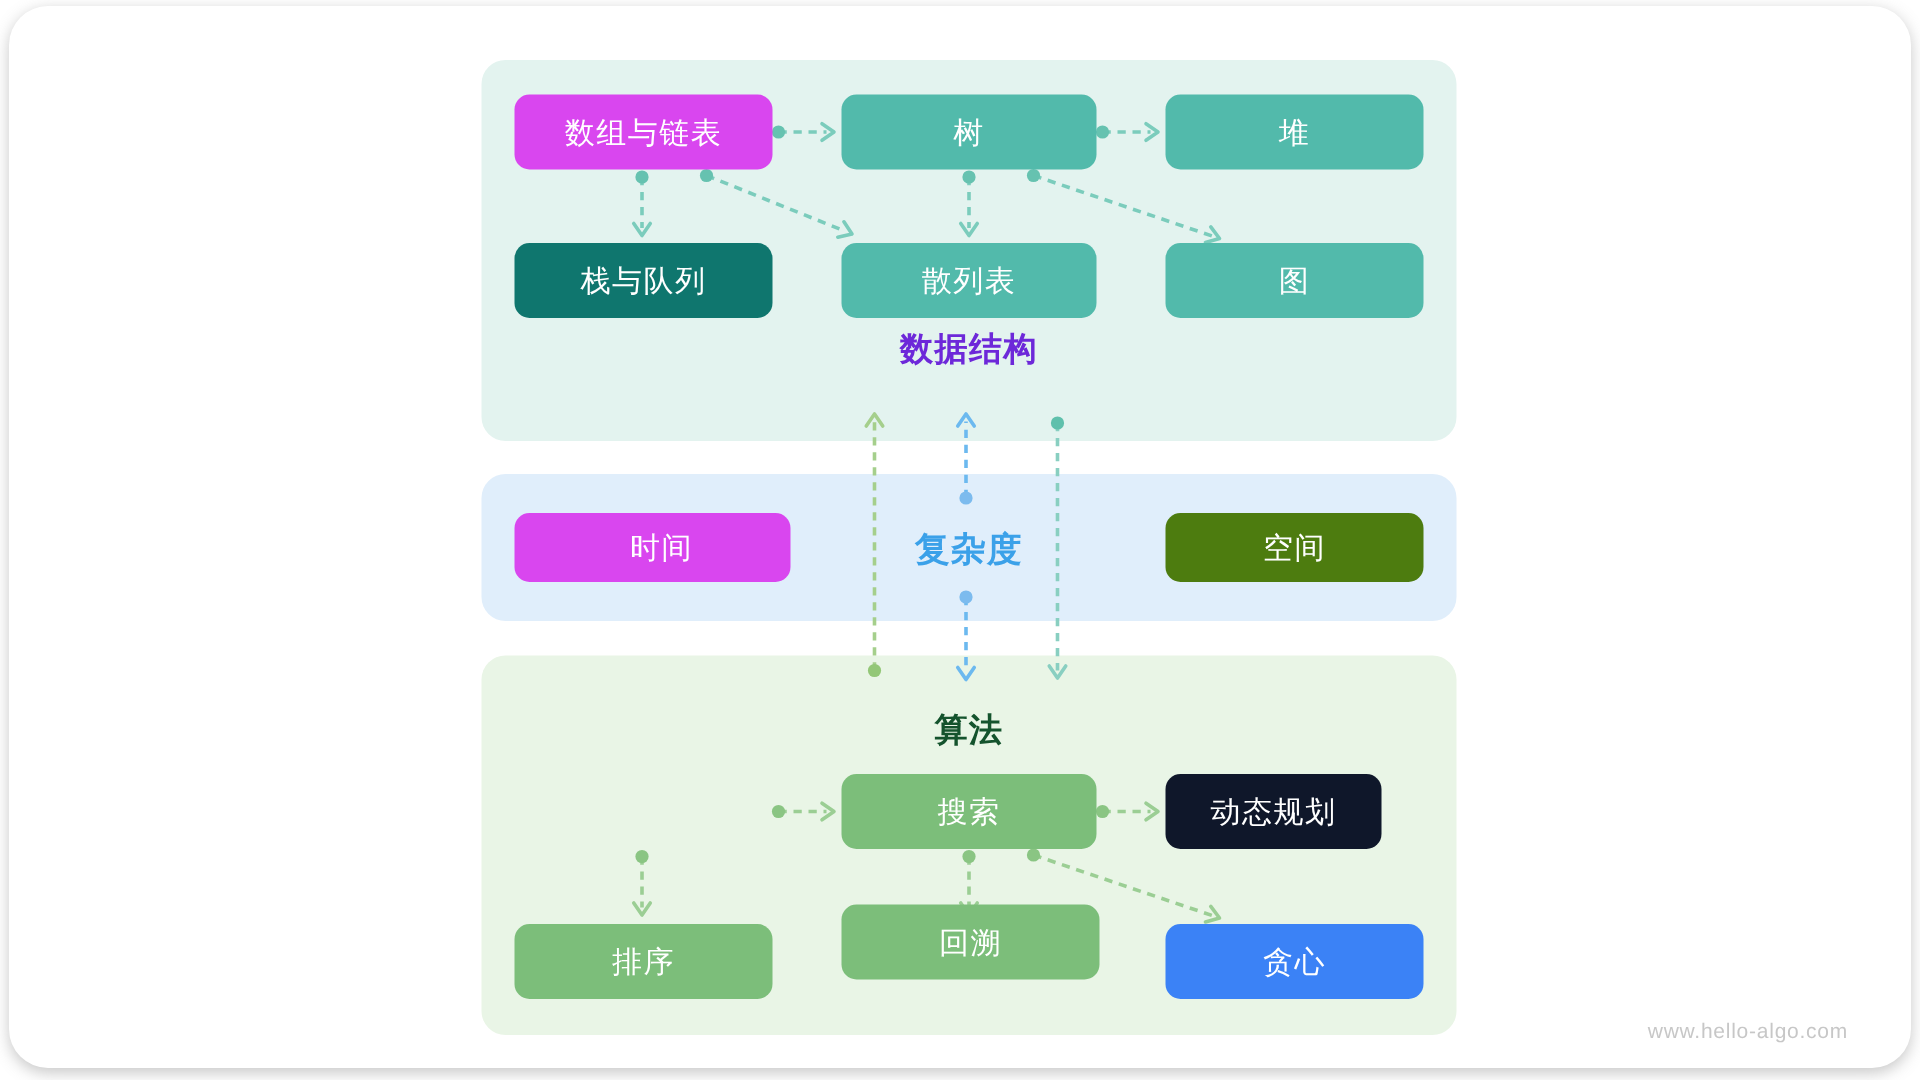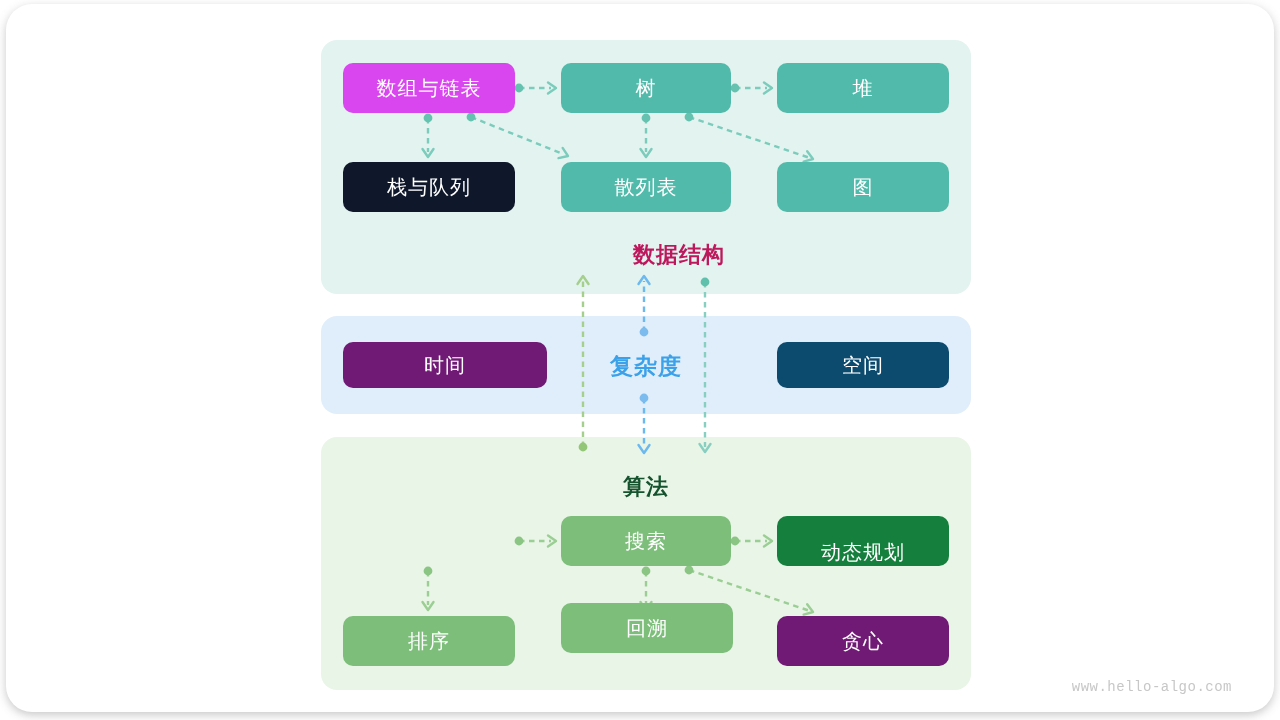--- a/index.html
+++ b/index.html
@@ -43,38 +43,38 @@
   #arrow-layer {
     position: absolute;
     left: 0; top: 0;
     width: 1280px; height: 720px;
     pointer-events: none;
   }
   .footer-url {
     position: absolute;
     right: 42px;
     top: 675px;
-    font-family: Liberation Mono, monospace;
+    font-family: Liberation Sans, sans-serif;
     font-size: 14px;
     color: #c7c7c7;
     letter-spacing: 0.5px;
   }
 </style>
 </head>
 <body>
 
 <div class="card">
 
   <div class="section" id="sec-data-structures" style="left: 315px; top: 36px; width: 650px; height: 254px; background: rgb(227, 243, 239);"></div>
 
   <div class="section" id="sec-complexity" style="left: 315px; top: 312px; width: 650px; height: 98px; background: rgb(224, 238, 251);"></div>
 
   <div class="section" id="sec-algorithms" style="left: 315px; top: 433px; width: 650px; height: 253px; background: rgb(233, 245, 230);"></div>
 
-  <div class="sec-title" id="title-data-structures" style="left: 315px; top: 236px; font-size: 22px; color: #be185d; padding-left: 33px;">数据结构</div>
+  <div class="sec-title" id="title-data-structures" style="left: 315px; top: 214px; font-size: 22px; color: #6d28d9;">数据结构</div>
 
   <div class="sec-title" id="title-complexity" style="left: 315px; top: 347px; font-size: 23px; color: rgb(59, 161, 233);">复杂度</div>
 
   <div class="sec-title" id="title-algorithms" style="left: 315px; top: 468px; font-size: 22px; color: #14532d;">算法</div>
 
   <svg id="arrow-layer" viewBox="0 0 1280 720" xmlns="http://www.w3.org/2000/svg">
       <g>
         <line x1="513" y1="84" x2="545" y2="84" stroke="#7bccbc" stroke-width="2.4" stroke-dasharray="5.5 4.5"></line>
         <circle cx="513" cy="84" r="4.4" fill="#66c2b0"></circle>
         <path d="M -8 -5.5 L 0 0 L -8 5.5" fill="none" stroke="#7bccbc" stroke-width="2.4" stroke-linecap="round" stroke-linejoin="round" transform="translate(550,84) rotate(0)"></path>
@@ -155,43 +155,43 @@
 
 <div class="node" style="left: 337px; top: 59px; width: 172px; height: 50px; background: #d946ef;">
       <span>数组与链表</span>
     </div>
     <div class="node" style="left: 555px; top: 59px; width: 170px; height: 50px; background: rgb(82, 186, 171);">
       <span>树</span>
     </div>
     <div class="node" style="left: 771px; top: 59px; width: 172px; height: 50px; background: rgb(82, 186, 171);">
       <span>堆</span>
     </div>
-    <div class="node" style="left: 337px; top: 158px; width: 172px; height: 50px; background: #0f172a;">
+    <div class="node" style="left: 337px; top: 158px; width: 172px; height: 50px; background: #0f766e;">
       <span>栈与队列</span>
     </div>
     <div class="node" style="left: 555px; top: 158px; width: 170px; height: 50px; background: rgb(82, 186, 171); align-items: center;">
       <span>散列表</span>
     </div>
     <div class="node" style="left: 771px; top: 158px; width: 172px; height: 50px; background: rgb(82, 186, 171);">
       <span>图</span>
     </div>
-    <div class="node" style="left: 337px; top: 338px; width: 204px; height: 46px; background: #701a75;">
+    <div class="node" style="left: 337px; top: 338px; width: 172px; height: 46px; background: #d946ef; padding-left: 12px;">
       <span>时间</span>
     </div>
-    <div class="node" style="left: 771px; top: 338px; width: 172px; height: 46px; background: #0c4a6e; justify-content: center;">
+    <div class="node" style="left: 771px; top: 338px; width: 172px; height: 46px; background: #4d7c0f; justify-content: center;">
       <span>空间</span>
     </div>
     <div class="node" style="left: 555px; top: 512px; width: 170px; height: 50px; background: rgb(124, 190, 122);">
       <span>搜索</span>
     </div>
-    <div class="node" style="left: 771px; top: 512px; width: 172px; height: 50px; background: #15803d; align-items: flex-end;">
+    <div class="node" style="left: 771px; top: 512px; width: 144px; height: 50px; background: #0f172a;">
       <span>动态规划</span>
     </div>
     <div class="node" style="left: 337px; top: 612px; width: 172px; height: 50px; background: rgb(124, 190, 122);">
       <span>排序</span>
     </div>
     <div class="node" style="left: 555px; top: 599px; width: 172px; height: 50px; background: rgb(124, 190, 122);">
       <span>回溯</span>
     </div>
-    <div class="node" style="left: 771px; top: 612px; width: 172px; height: 50px; background: #701a75;">
+    <div class="node" style="left: 771px; top: 612px; width: 172px; height: 50px; background: #3b82f6;">
       <span>贪心</span>
     </div>
   </div>
 
 </body></html>

